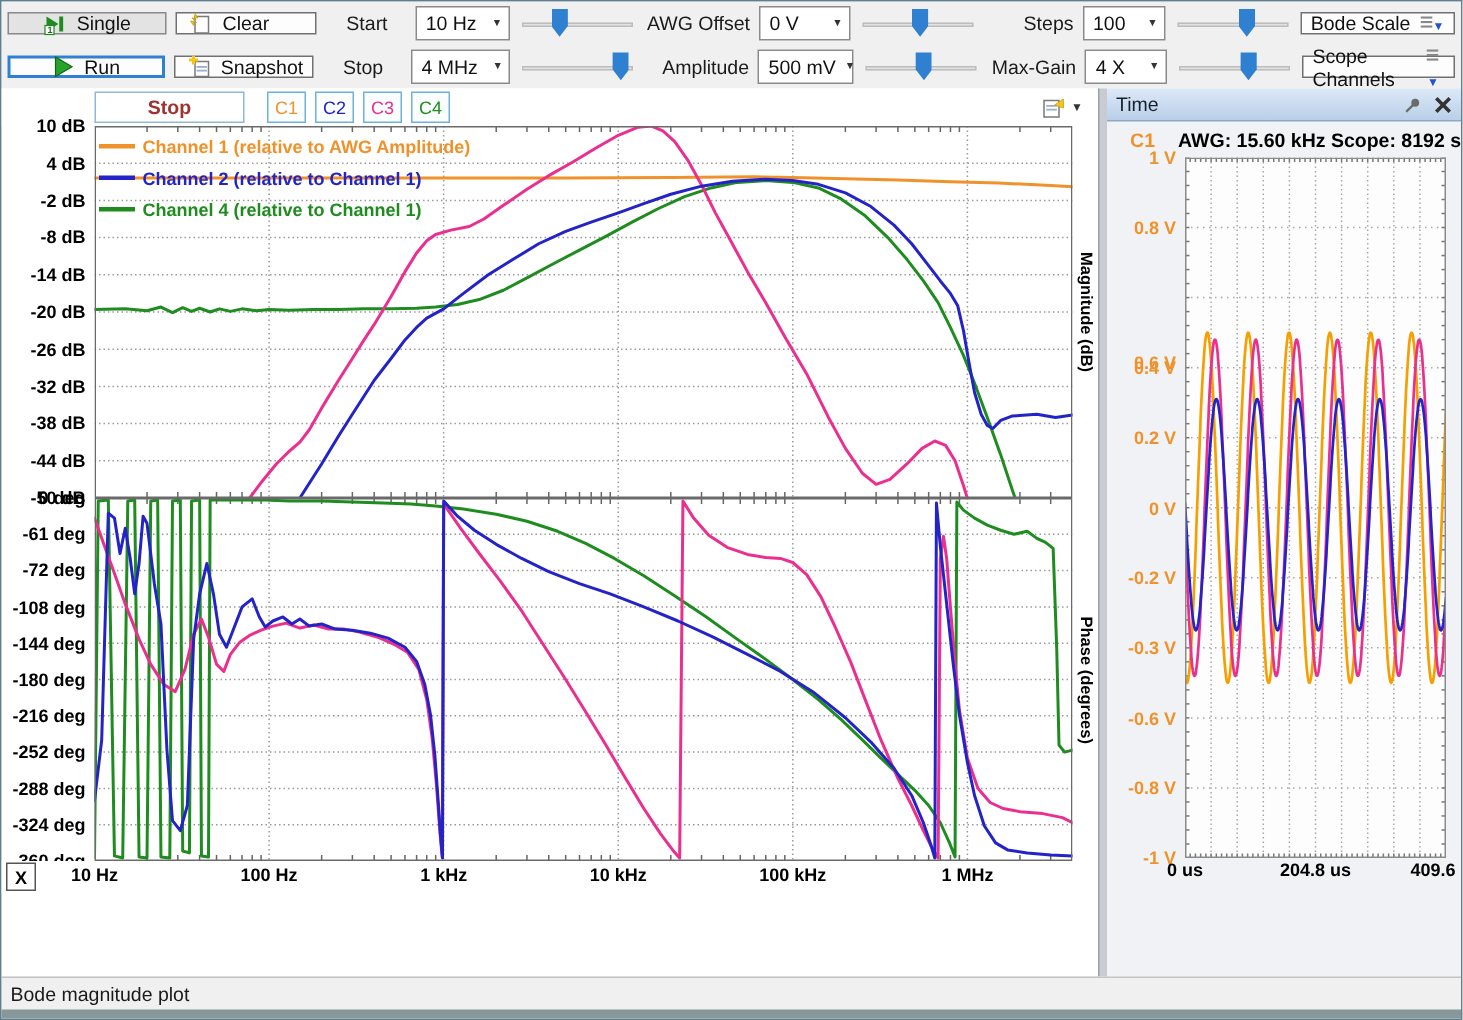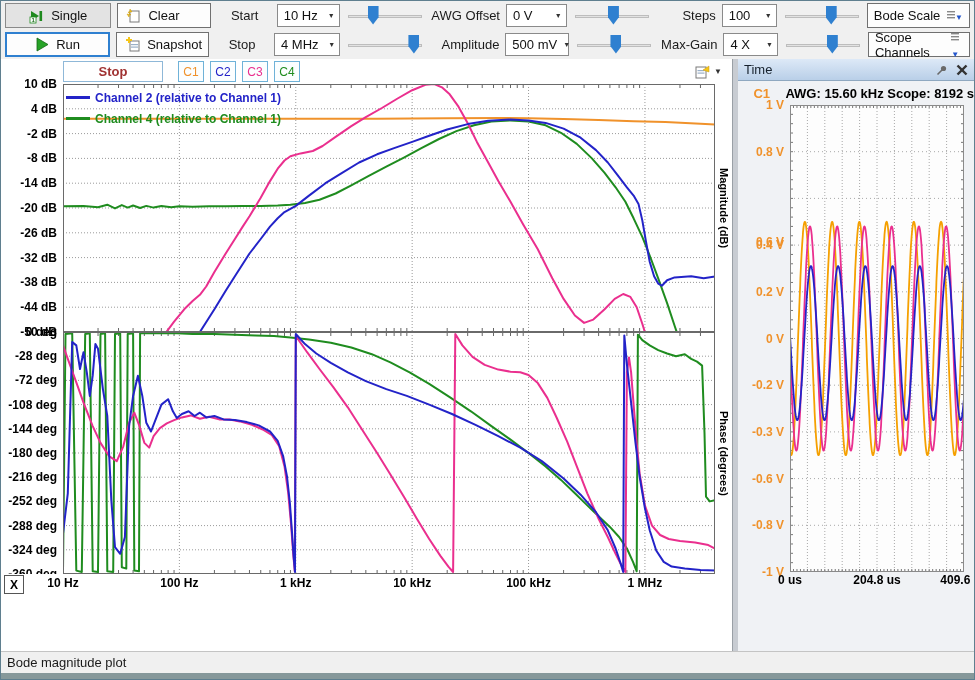--- a/index.html
+++ b/index.html
@@ -10,21 +10,21 @@
   .app-icon{width:20px;height:20px;margin:0 8px 0 8px;}
   .title-text{font-size:13px;color:#111;}
   .tb-spacer{flex:1;}
   .win-btn{width:46px;height:30px;display:flex;align-items:center;justify-content:center;font-size:14px;color:#222;}
   
   .menubar{height:25px;background:#f0f0f0;display:flex;align-items:center;padding-left:8px;flex:0 0 25px;}
   .menu-item{padding:3px 11px;font-size:13px;color:#1a1a1a;}
   
   .toolbar{height:58px;flex:0 0 58px;background:#f0f0f0;display:flex;flex-direction:column;justify-content:center;gap:4px;padding:2px 4px;}
   .tb-row{display:flex;align-items:center;gap:6px;height:25px;}
-  .btn{height:25px;border:1px solid #707070;background:#fdfdfd;display:flex;align-items:center;justify-content:center;font-size:13px;color:#111;gap:6px;}
+  .btn{height:15px;border:1px solid #707070;background:#fdfdfd;display:flex;align-items:center;justify-content:center;font-size:13px;color:#111;gap:6px;}
   .btn-single{width:112px;background:#e3e3e3;border:1px solid #8a8a8a;}
   .btn-run{width:112px;border:2px solid #2f80d0;}
   .btn-clear,.btn-snap{width:98px;justify-content:flex-start;padding-left:8px;}
   .tb-label{font-size:13px;color:#1a1a1a;white-space:nowrap;}
   .lab-start{width:42px;margin-left:14px;}
   .lab-awg{width:74px;text-align:right;}
   .lab-steps{width:62px;text-align:right;}
   .combo{height:23px;background:#fff;border:1px solid #8a8a8a;display:flex;align-items:center;}
   .combo .cv{flex:1;padding:0 6px;font-size:13px;color:#111;white-space:nowrap;}
   .combo .ca{width:15px;height:100%;display:flex;align-items:center;justify-content:center;font-size:7px;color:#333;}
@@ -327,36 +327,40 @@
                 <line x1="637.4589104017607" y1="244" x2="637.4589104017607" y2="248" stroke="#666" stroke-width="1"></line>
               </g>
               <polyline points="0.0,34.7 116.4,34.7 232.8,34.7 314.1,34.7 384.2,34.3 439.7,33.9 465.5,34.3 500.6,35.1 535.6,36.0 570.6,37.2 602.4,38.0 637.5,39.7 652.0,40.5" fill="none" stroke="#f0922b" stroke-width="2" stroke-linejoin="round" stroke-linecap="round"></polyline>
               <polyline points="0.0,122.3 20.5,121.9 35.0,123.2 44.3,120.7 52.0,124.4 58.8,121.1 64.7,123.6 70.1,121.5 77.1,124.0 83.3,121.9 90.6,123.6 98.4,121.9 108.2,123.2 116.4,122.3 129.6,122.8 146.1,122.3 162.7,122.3 179.7,121.9 197.7,121.9 214.7,121.5 227.4,120.7 242.0,119.0 256.5,115.7 272.6,109.5 288.3,101.3 305.3,92.2 323.3,82.7 340.9,73.6 358.4,64.1 376.0,55.0 393.4,47.1 411.0,41.3 428.4,37.6 447.5,36.4 465.5,37.6 482.6,41.3 498.0,48.8 513.8,59.9 528.9,74.4 541.6,88.9 552.6,103.3 562.4,117.8 570.6,134.3 579.3,152.9 586.7,171.5 595.2,194.3 604.1,219.1 611.6,241.8 619.4,264.5" fill="none" stroke="#1f8c1f" stroke-width="2" stroke-linejoin="round" stroke-linecap="round"></polyline>
               <polyline points="0.0,351.3 90.6,264.5 101.8,250.1 111.1,237.7 121.2,225.3 129.6,217.0 136.9,210.8 143.2,202.5 151.4,188.1 162.7,169.5 171.9,155.0 179.7,142.6 186.5,132.3 197.7,113.7 207.0,97.1 214.7,84.7 221.5,76.5 227.4,72.3 237.6,69.4 249.8,67.0 259.6,62.0 272.6,52.9 288.3,42.2 302.8,33.1 318.9,24.0 334.6,14.5 349.2,6.2 362.4,0.8 371.3,0.0 378.9,3.3 386.7,10.3 395.5,22.7 404.7,39.3 413.9,57.9 425.2,78.5 435.3,97.1 447.5,117.8 460.2,140.5 474.8,165.3 489.3,194.3 500.6,214.9 511.9,231.5 521.1,238.9 530.3,235.6 541.6,225.3 551.7,214.9 560.2,210.0 567.4,212.9 573.7,223.2 579.3,239.7 584.4,256.3" fill="none" stroke="#ea2f8e" stroke-width="2" stroke-linejoin="round" stroke-linecap="round"></polyline>
               <polyline points="0.0,351.3 136.9,248.0 151.4,225.3 162.7,206.7 171.9,192.2 186.5,169.5 197.7,155.0 207.0,142.6 214.7,134.3 221.5,128.1 232.8,121.9 246.0,111.6 262.5,99.2 279.1,88.9 296.1,78.5 314.1,70.3 331.1,64.1 349.2,57.9 366.2,51.7 384.2,45.5 404.7,40.1 425.2,36.8 447.5,35.5 465.5,36.4 482.6,38.9 500.6,44.6 517.6,53.7 533.0,66.1 544.8,78.5 554.4,90.9 563.9,103.3 570.6,111.6 575.5,119.9 579.3,136.4 582.9,157.1 586.7,177.7 591.1,192.2 595.2,199.6 598.9,201.7 604.1,196.3 611.6,193.4 628.2,192.2 640.7,194.3 652.0,192.6" fill="none" stroke="#2323c8" stroke-width="2" stroke-linejoin="round" stroke-linecap="round"></polyline>
               <rect x="0.5" y="0.5" width="651" height="247" fill="none" stroke="#6a6a6a"></rect>
             </svg>
           <div class="legend">
               <div class="legend-row">
+                <span class="legend-dash" style="background: rgb(240, 146, 43);"></span>
+                <span style="color: rgb(240, 146, 43);">Channel 1 (relative to AWG Amplitude)</span>
+              </div>
+              <div class="legend-row">
                 <span class="legend-dash" style="background: rgb(35, 35, 200);"></span>
                 <span style="color: rgb(35, 35, 200);">Channel 2 (relative to Channel 1)</span>
               </div>
               <div class="legend-row">
                 <span class="legend-dash" style="background: rgb(31, 140, 31);"></span>
                 <span style="color: rgb(31, 140, 31);">Channel 4 (relative to Channel 1)</span>
               </div>
             </div>
         </div>
         <div class="rotlab">Magnitude (dB)</div>
       </div>
 
       <div class="plot-row">
         <div class="ylabels" id="phaseY">
             <div class="ytick" style="top: 0%; text-align: right;">0 deg</div>
-            <div class="ytick" style="top: 10%;">-28 deg</div>
+            <div class="ytick" style="top: 10%;">-61 deg</div>
             <div class="ytick" style="top: 20%;">-72 deg</div>
             <div class="ytick" style="top: 30%;">-108 deg</div>
             <div class="ytick" style="top: 40%;">-144 deg</div>
             <div class="ytick" style="top: 50%;">-180 deg</div>
             <div class="ytick" style="top: 60%;">-216 deg</div>
             <div class="ytick" style="top: 70%;">-252 deg</div>
             <div class="ytick" style="top: 80%;">-288 deg</div>
             <div class="ytick" style="top: 90%;">-324 deg</div>
             <div class="ytick" style="top: 100%;">-360 deg</div>
           </div>

